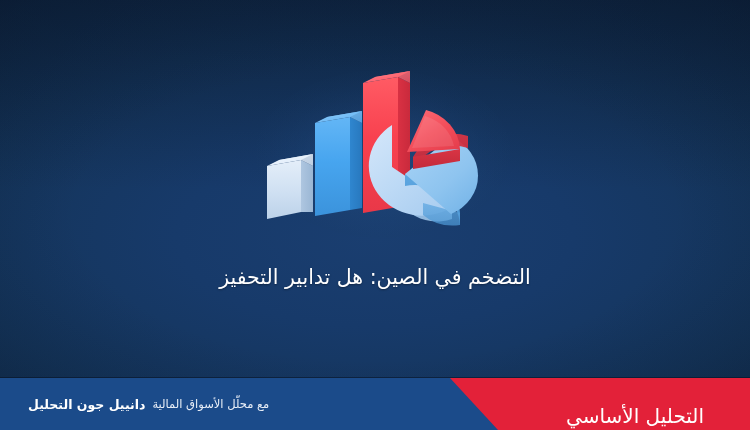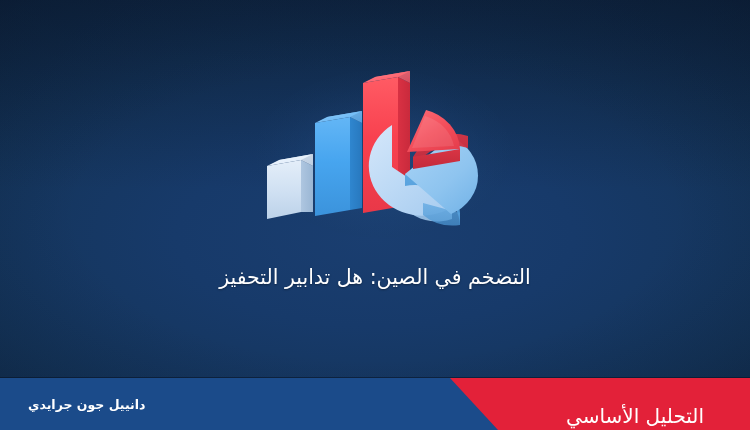--- a/index.html
+++ b/index.html
@@ -279,17 +279,18 @@
 
     <div class="footer-red">
       <svg viewBox="0 0 330 52" preserveAspectRatio="none" xmlns="http://www.w3.org/2000/svg">
         <polygon points="30,0 330,0 330,52 78,52" fill="#e32139"></polygon>
       </svg>
     </div>
 
     <div class="footer-tab-label">التحليل الأساسي</div>
 
     <div class="footer-credit">
-      <span class="credit-name">دانييل جون جرايدي</span>
+      <span class="credit-pre">مع محلّل الأسواق المالية</span>
+      <span class="credit-name">دانييل جون التحليل</span>
     </div>
   </div>
 
 </div>
 
 </body></html>

